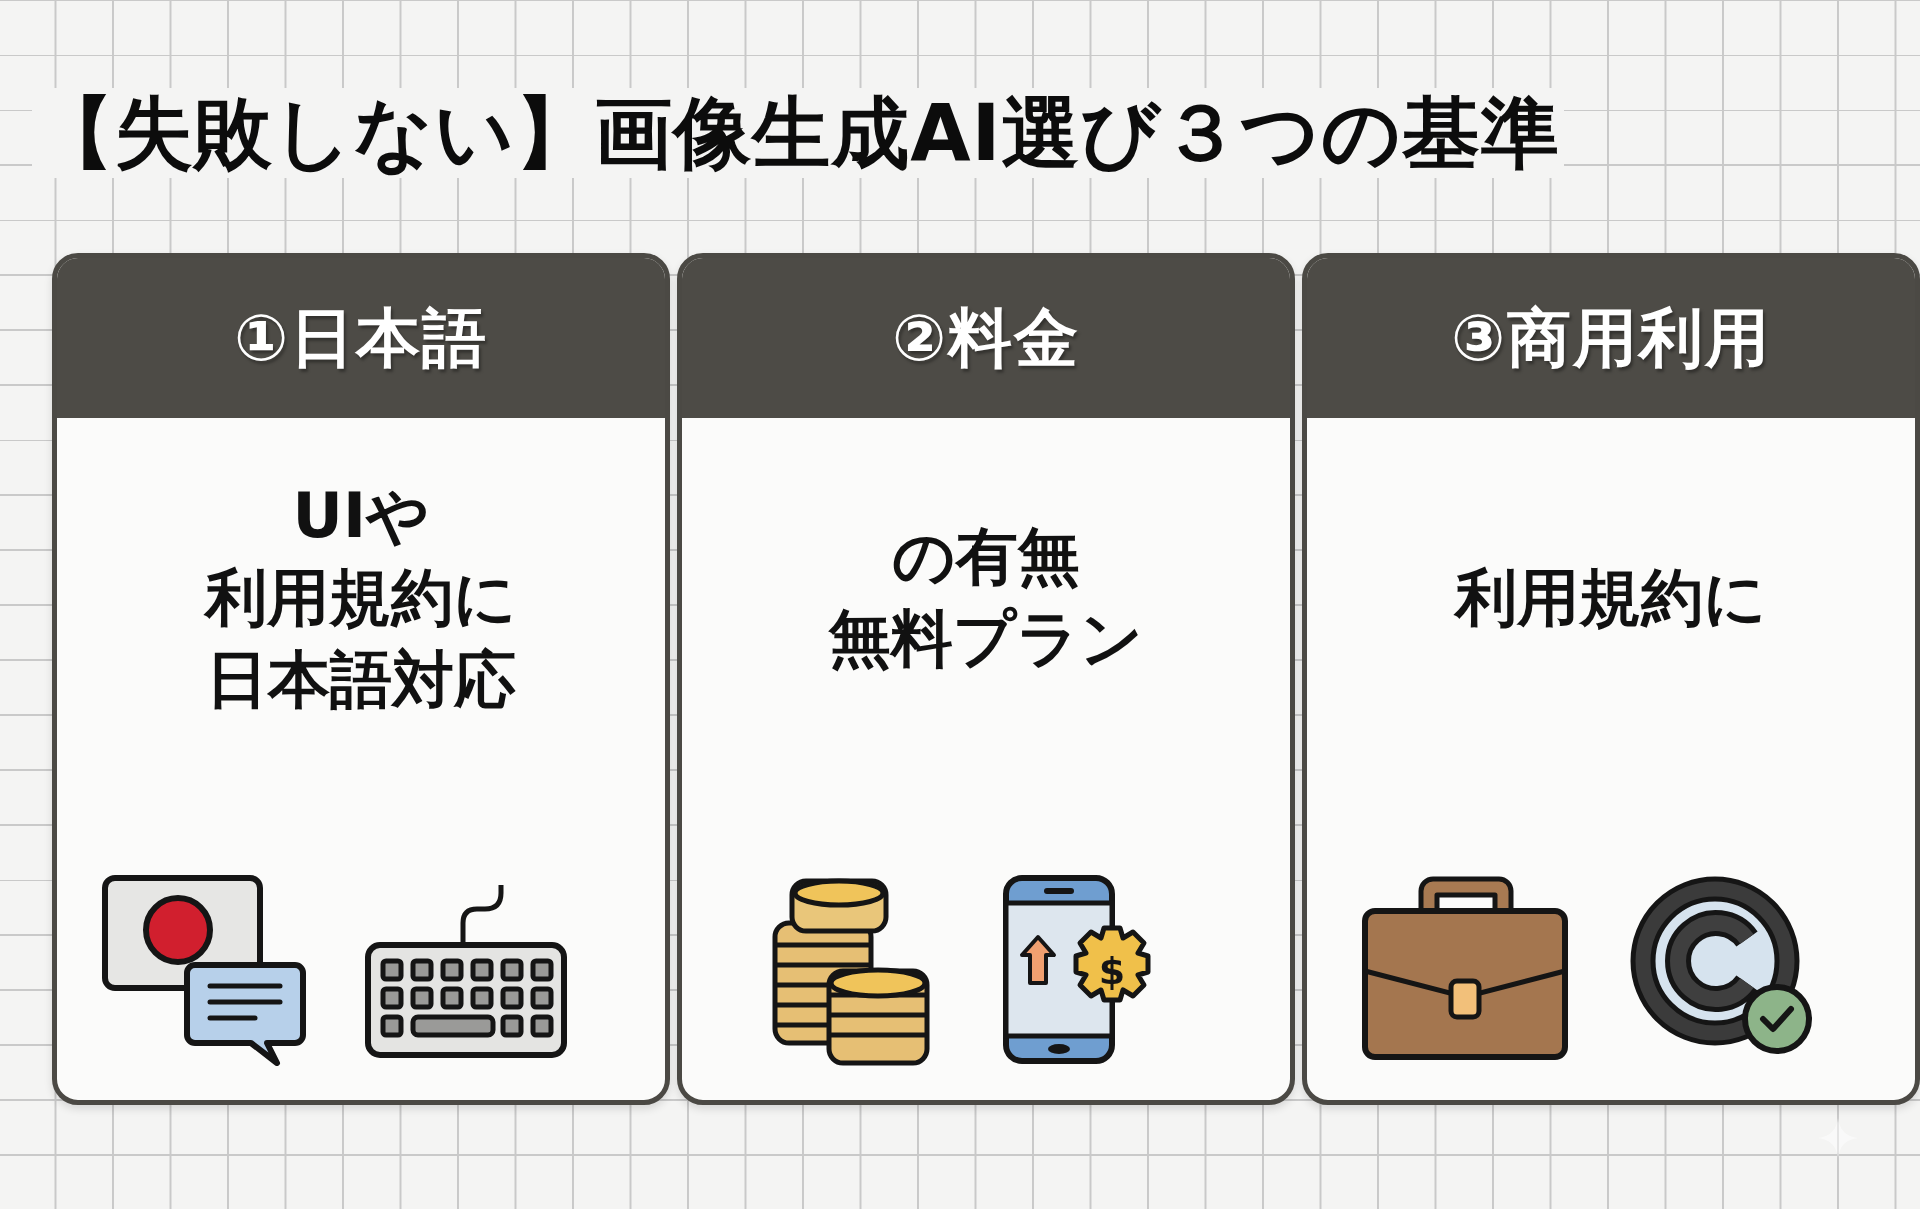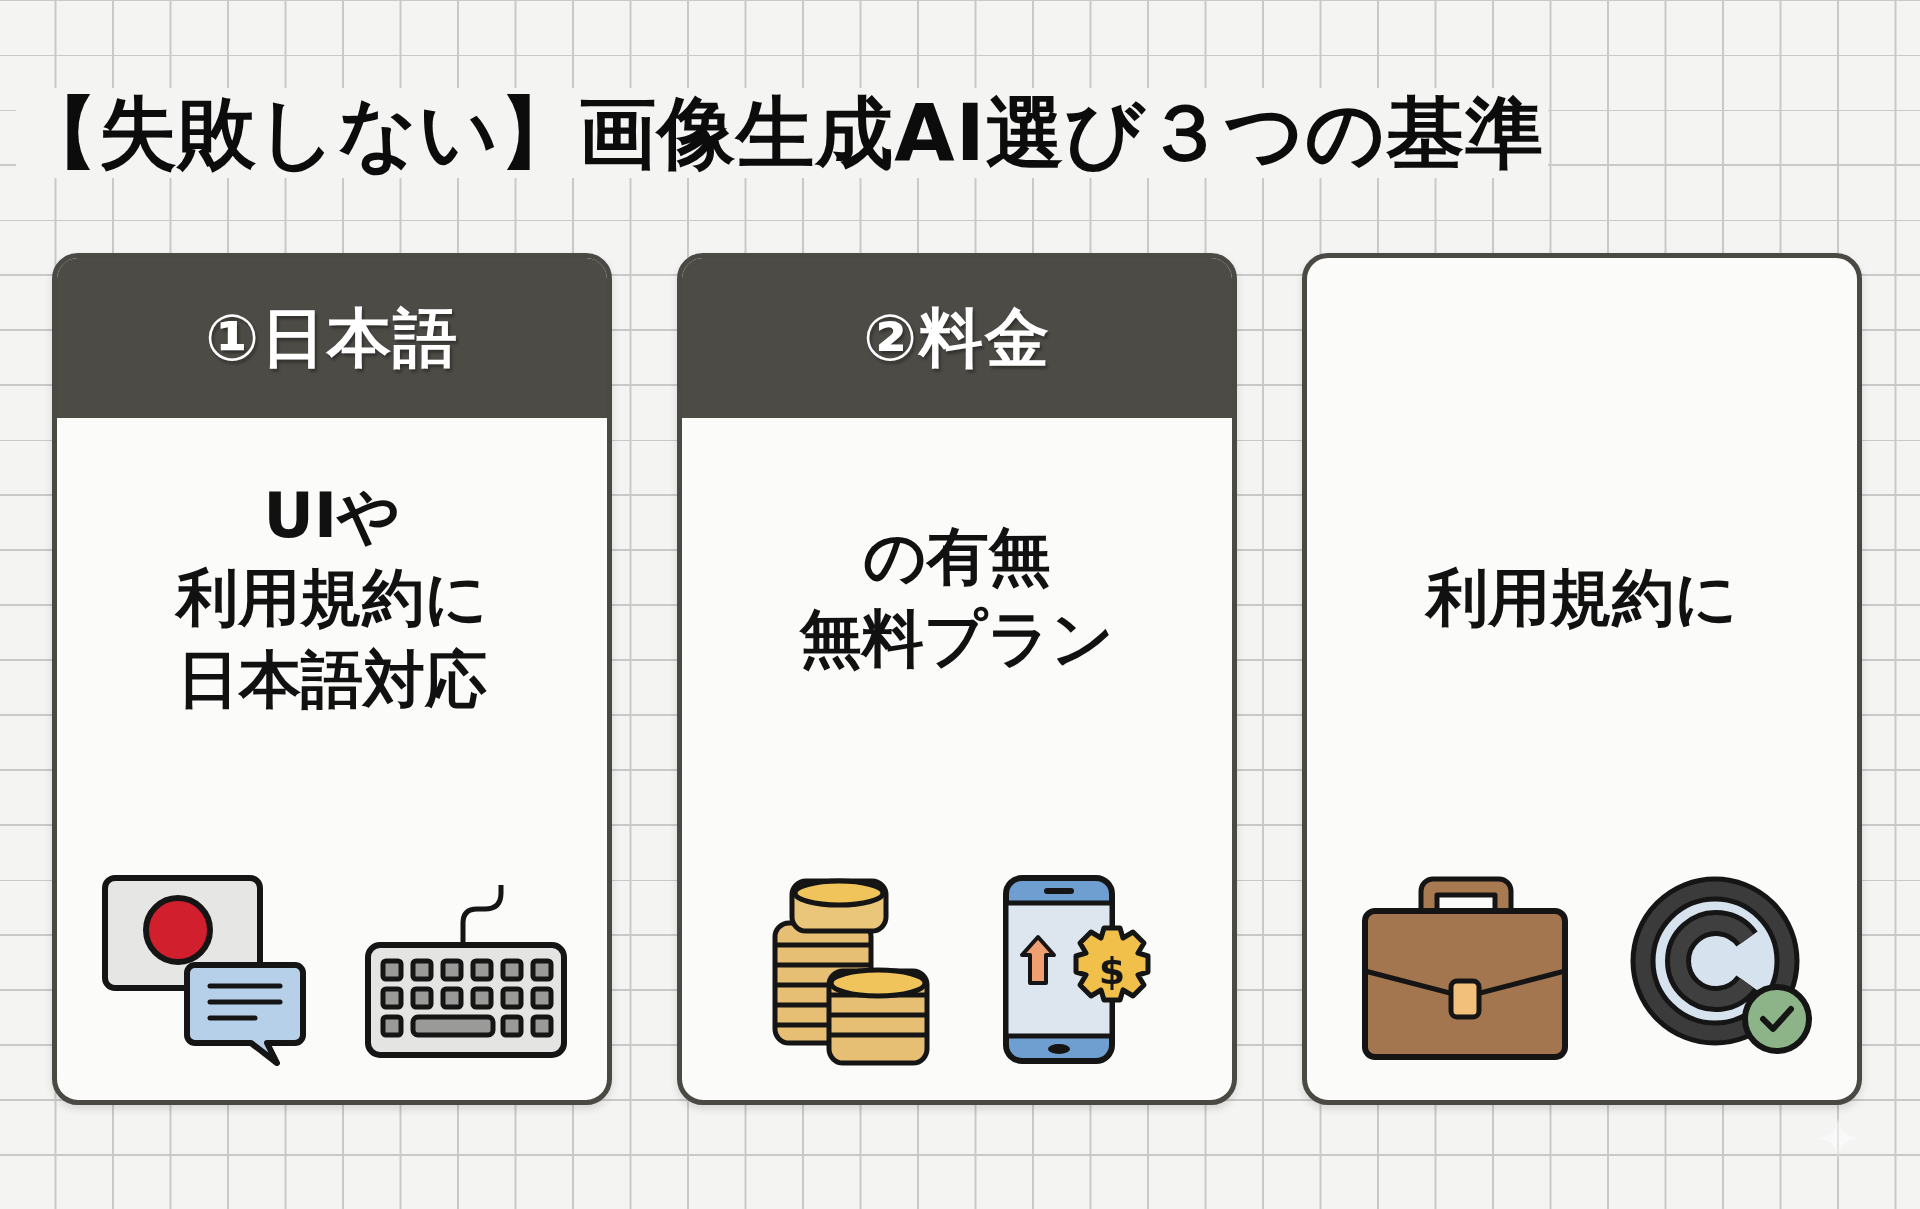--- a/index.html
+++ b/index.html
@@ -7,27 +7,27 @@
     width: 1920px; height: 1209px; overflow: hidden; position: relative;
     background-color: #f4f4f3;
     background-image:
       linear-gradient(to right, #c9c9c9 2px, transparent 2px),
       linear-gradient(to bottom, #c9c9c9 2px, transparent 2px);
     background-size: 57.5px 55px;
     background-position: -3px -1px;
     font-family: "DejaVu Sans", "Liberation Sans", sans-serif;
   }
   .title {
-    position: absolute; left: 0; top: 78px; width: 1564px; text-align: center;
+    position: absolute; left: 0; top: 78px; width: 1564px; text-align: right;
     font-size: 78px; font-weight: bold; color: #0c0c0c; letter-spacing: 1px;
     line-height: 110px;
   }
   .title span { background: #f4f4f3; padding: 0 4px; }
   .card {
-    position: absolute; top: 253px; width: 560px; height: 852px;
+    position: absolute; top: 253px; width: 618px; height: 852px;
     background: #fbfbfa; border: 5px solid #4b4944; border-radius: 26px;
     box-sizing: border-box; overflow: hidden;
     box-shadow: 0 4px 8px rgba(0,0,0,0.12);
   }
   .card-head {
     height: 160px; background: #4d4b46; color: #ffffff;
     display: flex; align-items: center; justify-content: center;
     font-size: 64px; font-weight: bold; letter-spacing: 2px;
     text-shadow: 2px 3px 3px rgba(0,0,0,0.35);
   }
@@ -122,20 +122,21 @@
       <path d="M30 110 v-28 h-8 l16 -18 l16 18 h-8 v28 z" fill="#f0a070" stroke="#151515" stroke-width="4" stroke-linejoin="round"></path>
       <g transform="translate(112 97)">
         <path d="M-8 -42 h16 l3 10 l10 -6 l11 11 l-6 10 l10 3 v16 l-10 3 l6 10 l-11 11 l-10 -6 l-3 10 h-16 l-3 -10 l-10 6 l-11 -11 l6 -10 l-10 -3 v-16 l10 -3 l-6 -10 l11 -11 l10 6 z" fill="#f0c04a" stroke="#151515" stroke-width="5" stroke-linejoin="round"></path>
         <text x="0" y="14" text-anchor="middle" font-family="DejaVu Sans, sans-serif" font-weight="bold" font-size="38" fill="#151515">$</text>
       </g>
     </svg>
   </div>
 </div>
 
 <div class="card" style="left:1302px;">
+  <div class="card-head">③商用利用</div>
   <div class="card-body">
     <div>利用規約に</div>
   </div>
   <div class="icons">
 
     <svg class="icon" style="left:52px;top:5px;" width="212" height="190" viewBox="0 0 212 190">
       <path d="M62 38 v-20 a12 12 0 0 1 12 -12 h66 a12 12 0 0 1 12 12 v20 h-16 v-16 h-58 v16 z" fill="#a87a52" stroke="#151515" stroke-width="5" stroke-linejoin="round"></path>
       <rect x="6" y="38" width="200" height="146" rx="10" fill="#a4764f" stroke="#151515" stroke-width="6"></rect>
       <path d="M6 98 l100 26 l100 -26" fill="none" stroke="#151515" stroke-width="5"></path>
       <rect x="92" y="108" width="28" height="36" rx="6" fill="#f2c07a" stroke="#151515" stroke-width="5"></rect>

